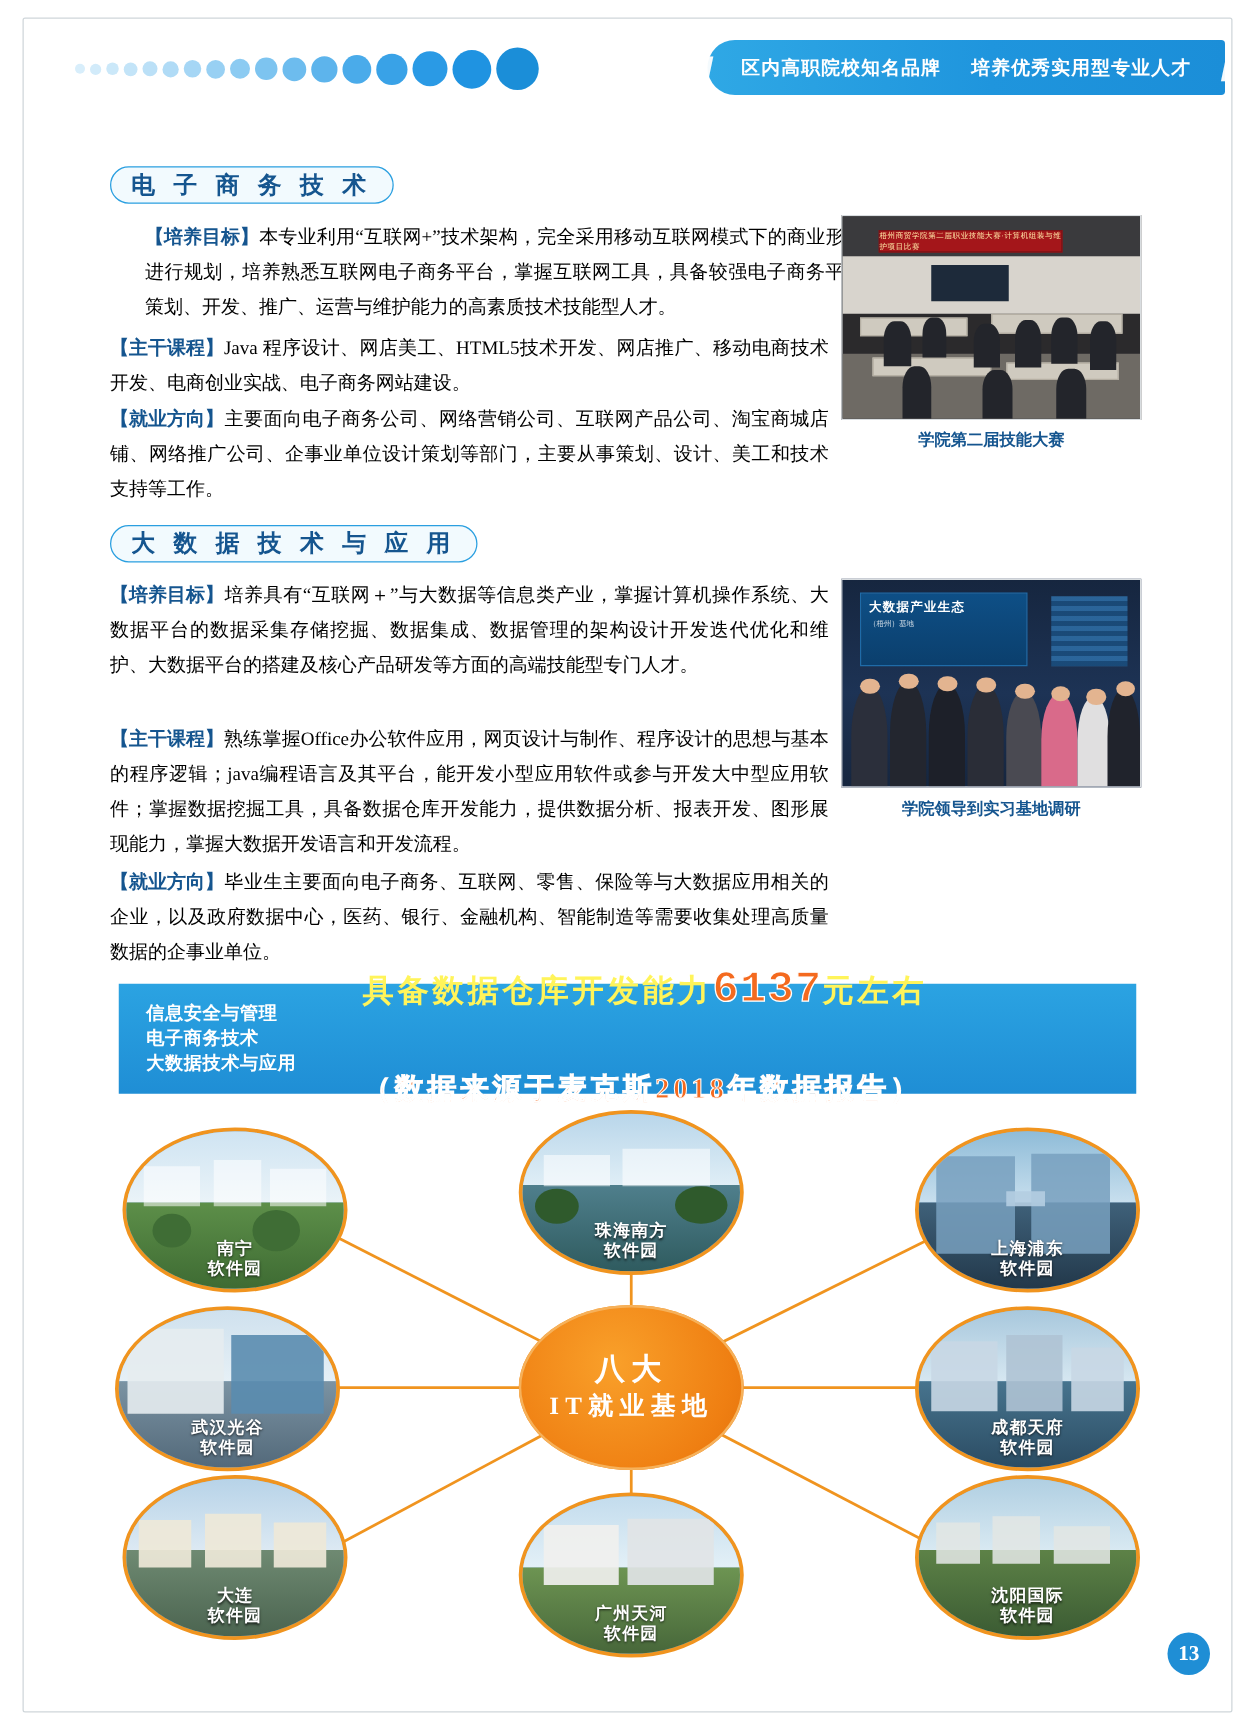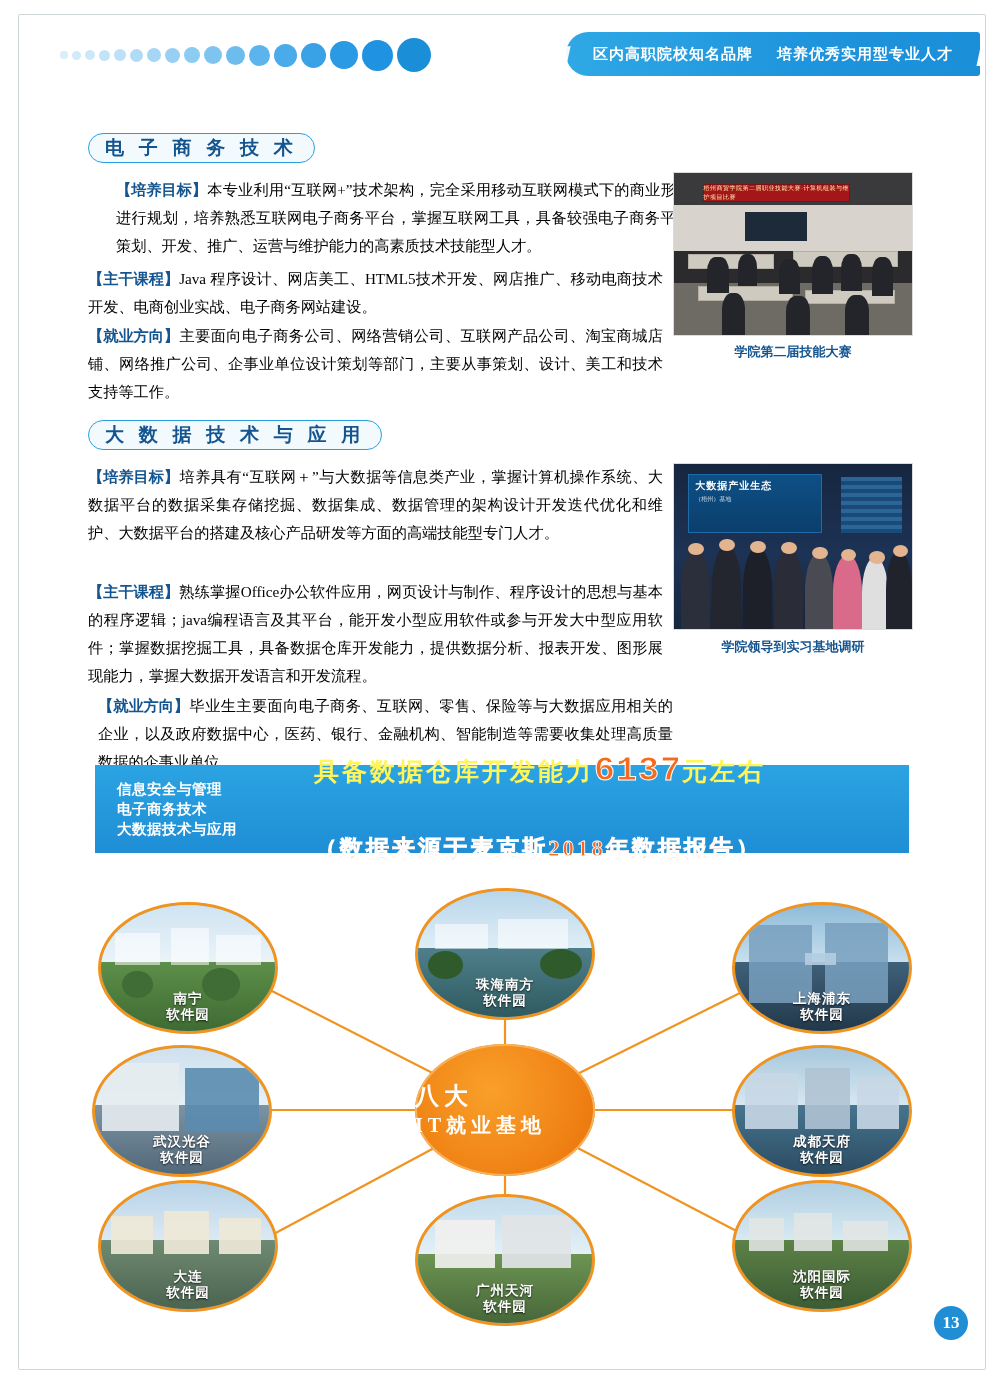--- a/index.html
+++ b/index.html
@@ -151,27 +151,26 @@
   .p2 .board small { font-size:6px; opacity:.8; display:block; margin-top:2px; }
   .p2 .stripe { position:absolute; right:4%; top:8%; width:26%; height:34%;
     background:repeating-linear-gradient(180deg,#2e6fa8 0 4px,#1a4f80 4px 8px); opacity:.85; }
   .p2 .figs { position:absolute; left:0; bottom:0; width:100%; height:62%; }
   .p2 .f { position:absolute; bottom:0; border-radius:50% 50% 0 0; }
   .p2 .head { position:absolute; border-radius:50%; background:#e3b490; }
 
   
   .salary {
     position: absolute;
-    left: 95px; top: 765px;
+    left: 95px; top: 787px;
     width: 814px; height: 88px;
     background: linear-gradient(180deg,#2ba3e2 0%, #1f8ed5 100%);
     border-radius: 0;
     display: flex;
     align-items: center;
-    gap: 24px;
   }
   .salary .left {
     width: 195px;
     padding-left: 22px;
     color: #ffffff;
     font-family: "Liberation Serif", serif;
     font-size: 14.5px;
     font-weight: bold;
     line-height: 20px;
     letter-spacing: .5px;
@@ -227,21 +226,21 @@
     letter-spacing: 1px;
   }
   .center-node {
     position: absolute;
     left: 345px; top: 164px;
     width: 180px; height: 132px;
     border-radius: 50%;
     background: radial-gradient(circle at 42% 35%, #f9a02a, #ef7f12 70%, #e2700a 100%);
     display: flex;
     flex-direction: column;
-    align-items: flex-start;
+    align-items: center;
     justify-content: center;
     color: #ffffff;
     font-family: "Liberation Serif", serif;
     font-weight: bold;
     letter-spacing: 5px;
     box-shadow: 0 0 0 2px #f6b15a inset;
   }
   .center-node .l1 { font-size: 24px; line-height: 30px; }
   .center-node .l2 { font-size: 20px; line-height: 28px; }
 
@@ -341,21 +340,21 @@
   </div>
 
   <div class="para" style="left:88px; top:463px; width:575px;">
     <span class="lbl-box">【培养目标】</span><span>培养具有“互联网＋”与大数据等信息类产业，掌握计算机操作系统、大数据平台的数据采集存储挖掘、数据集成、数据管理的架构设计开发迭代优化和维护、大数据平台的搭建及核心产品研发等方面的高端技能型专门人才。</span>
   </div>
 
   <div class="para" style="left:88px; top:578px; width:575px;">
     <span class="lbl-box">【主干课程】</span><span>熟练掌握Office办公软件应用，网页设计与制作、程序设计的思想与基本的程序逻辑；java编程语言及其平台，能开发小型应用软件或参与开发大中型应用软件；掌握数据挖掘工具，具备数据仓库开发能力，提供数据分析、报表开发、图形展现能力，掌握大数据开发语言和开发流程。</span>
   </div>
 
-  <div class="para" style="left:98px; top:692px; width:575px;">
+  <div class="para" style="left:88px; top:692px; width:575px;">
     <span class="lbl-box">【就业方向】</span><span>毕业生主要面向电子商务、互联网、零售、保险等与大数据应用相关的企业，以及政府数据中心，医药、银行、金融机构、智能制造等需要收集处理高质量数据的企事业单位。</span>
   </div>
 
   <div class="photo p2" style="left:673px; top:463px; width:240px; height:167px;">
     <div class="bg"></div>
     <div class="board">
       <b>大数据产业生态</b>
       <small>（梧州）基地</small>
     </div>
     <div class="stripe"></div>

